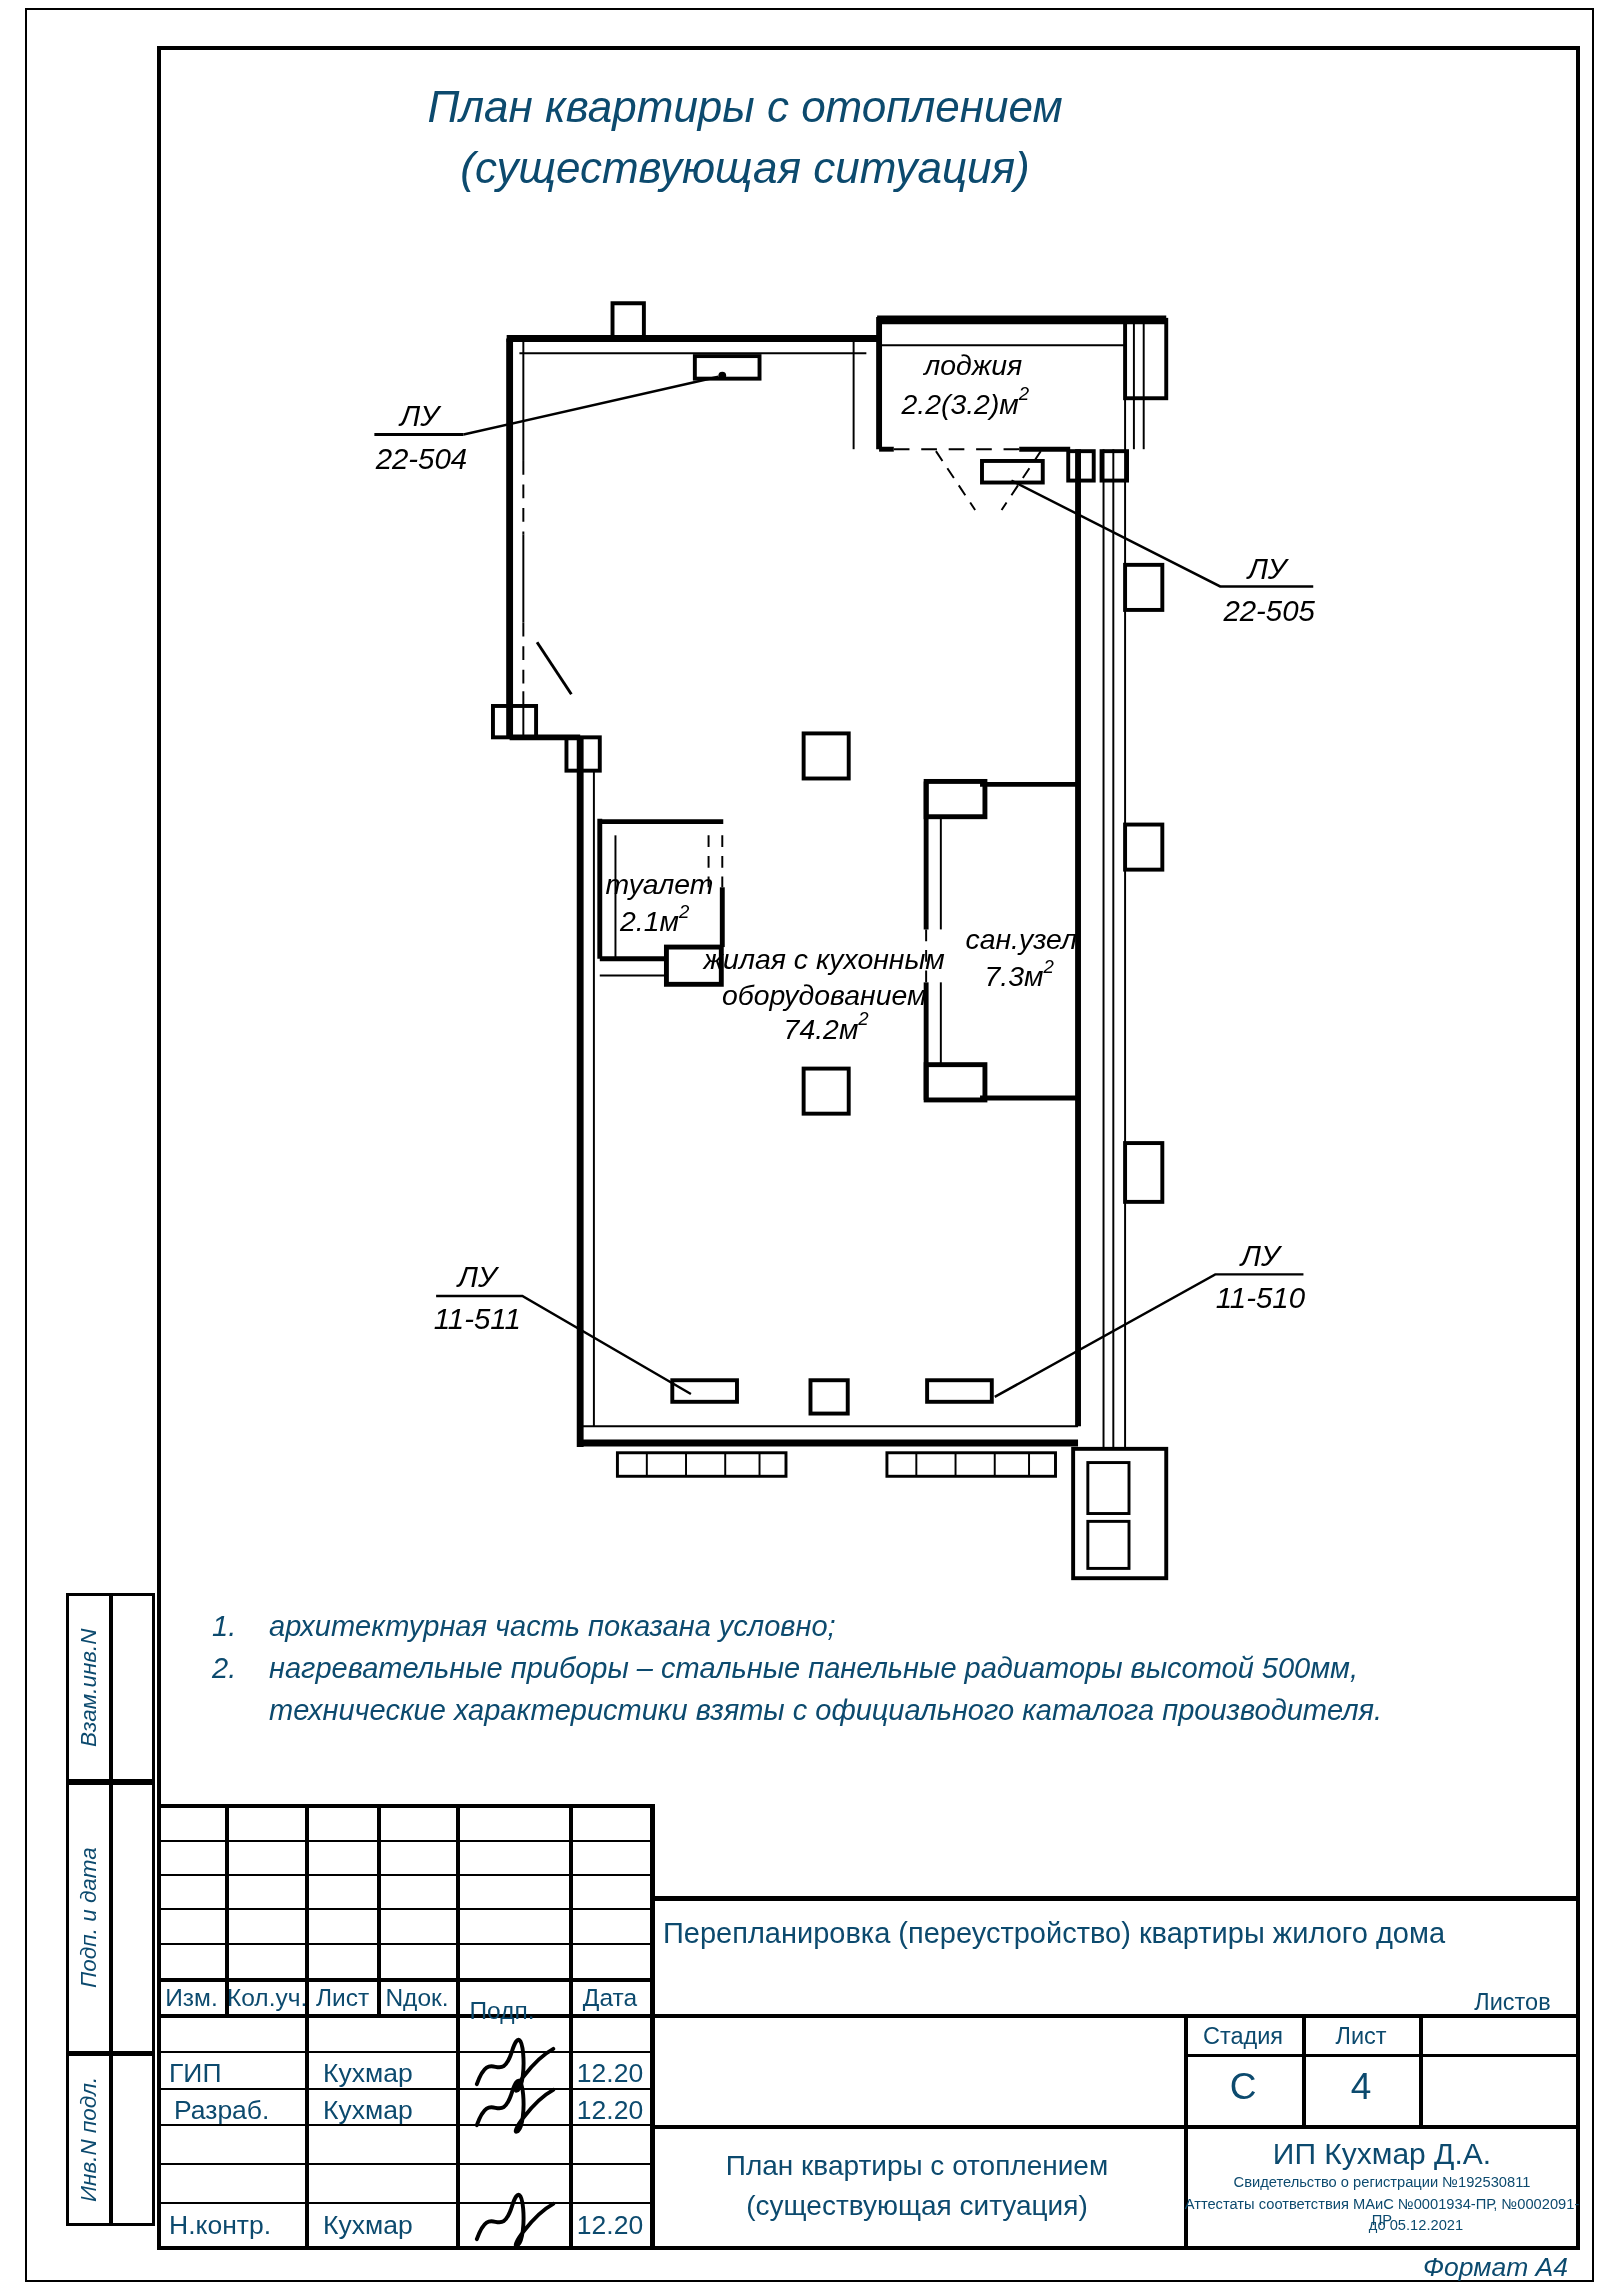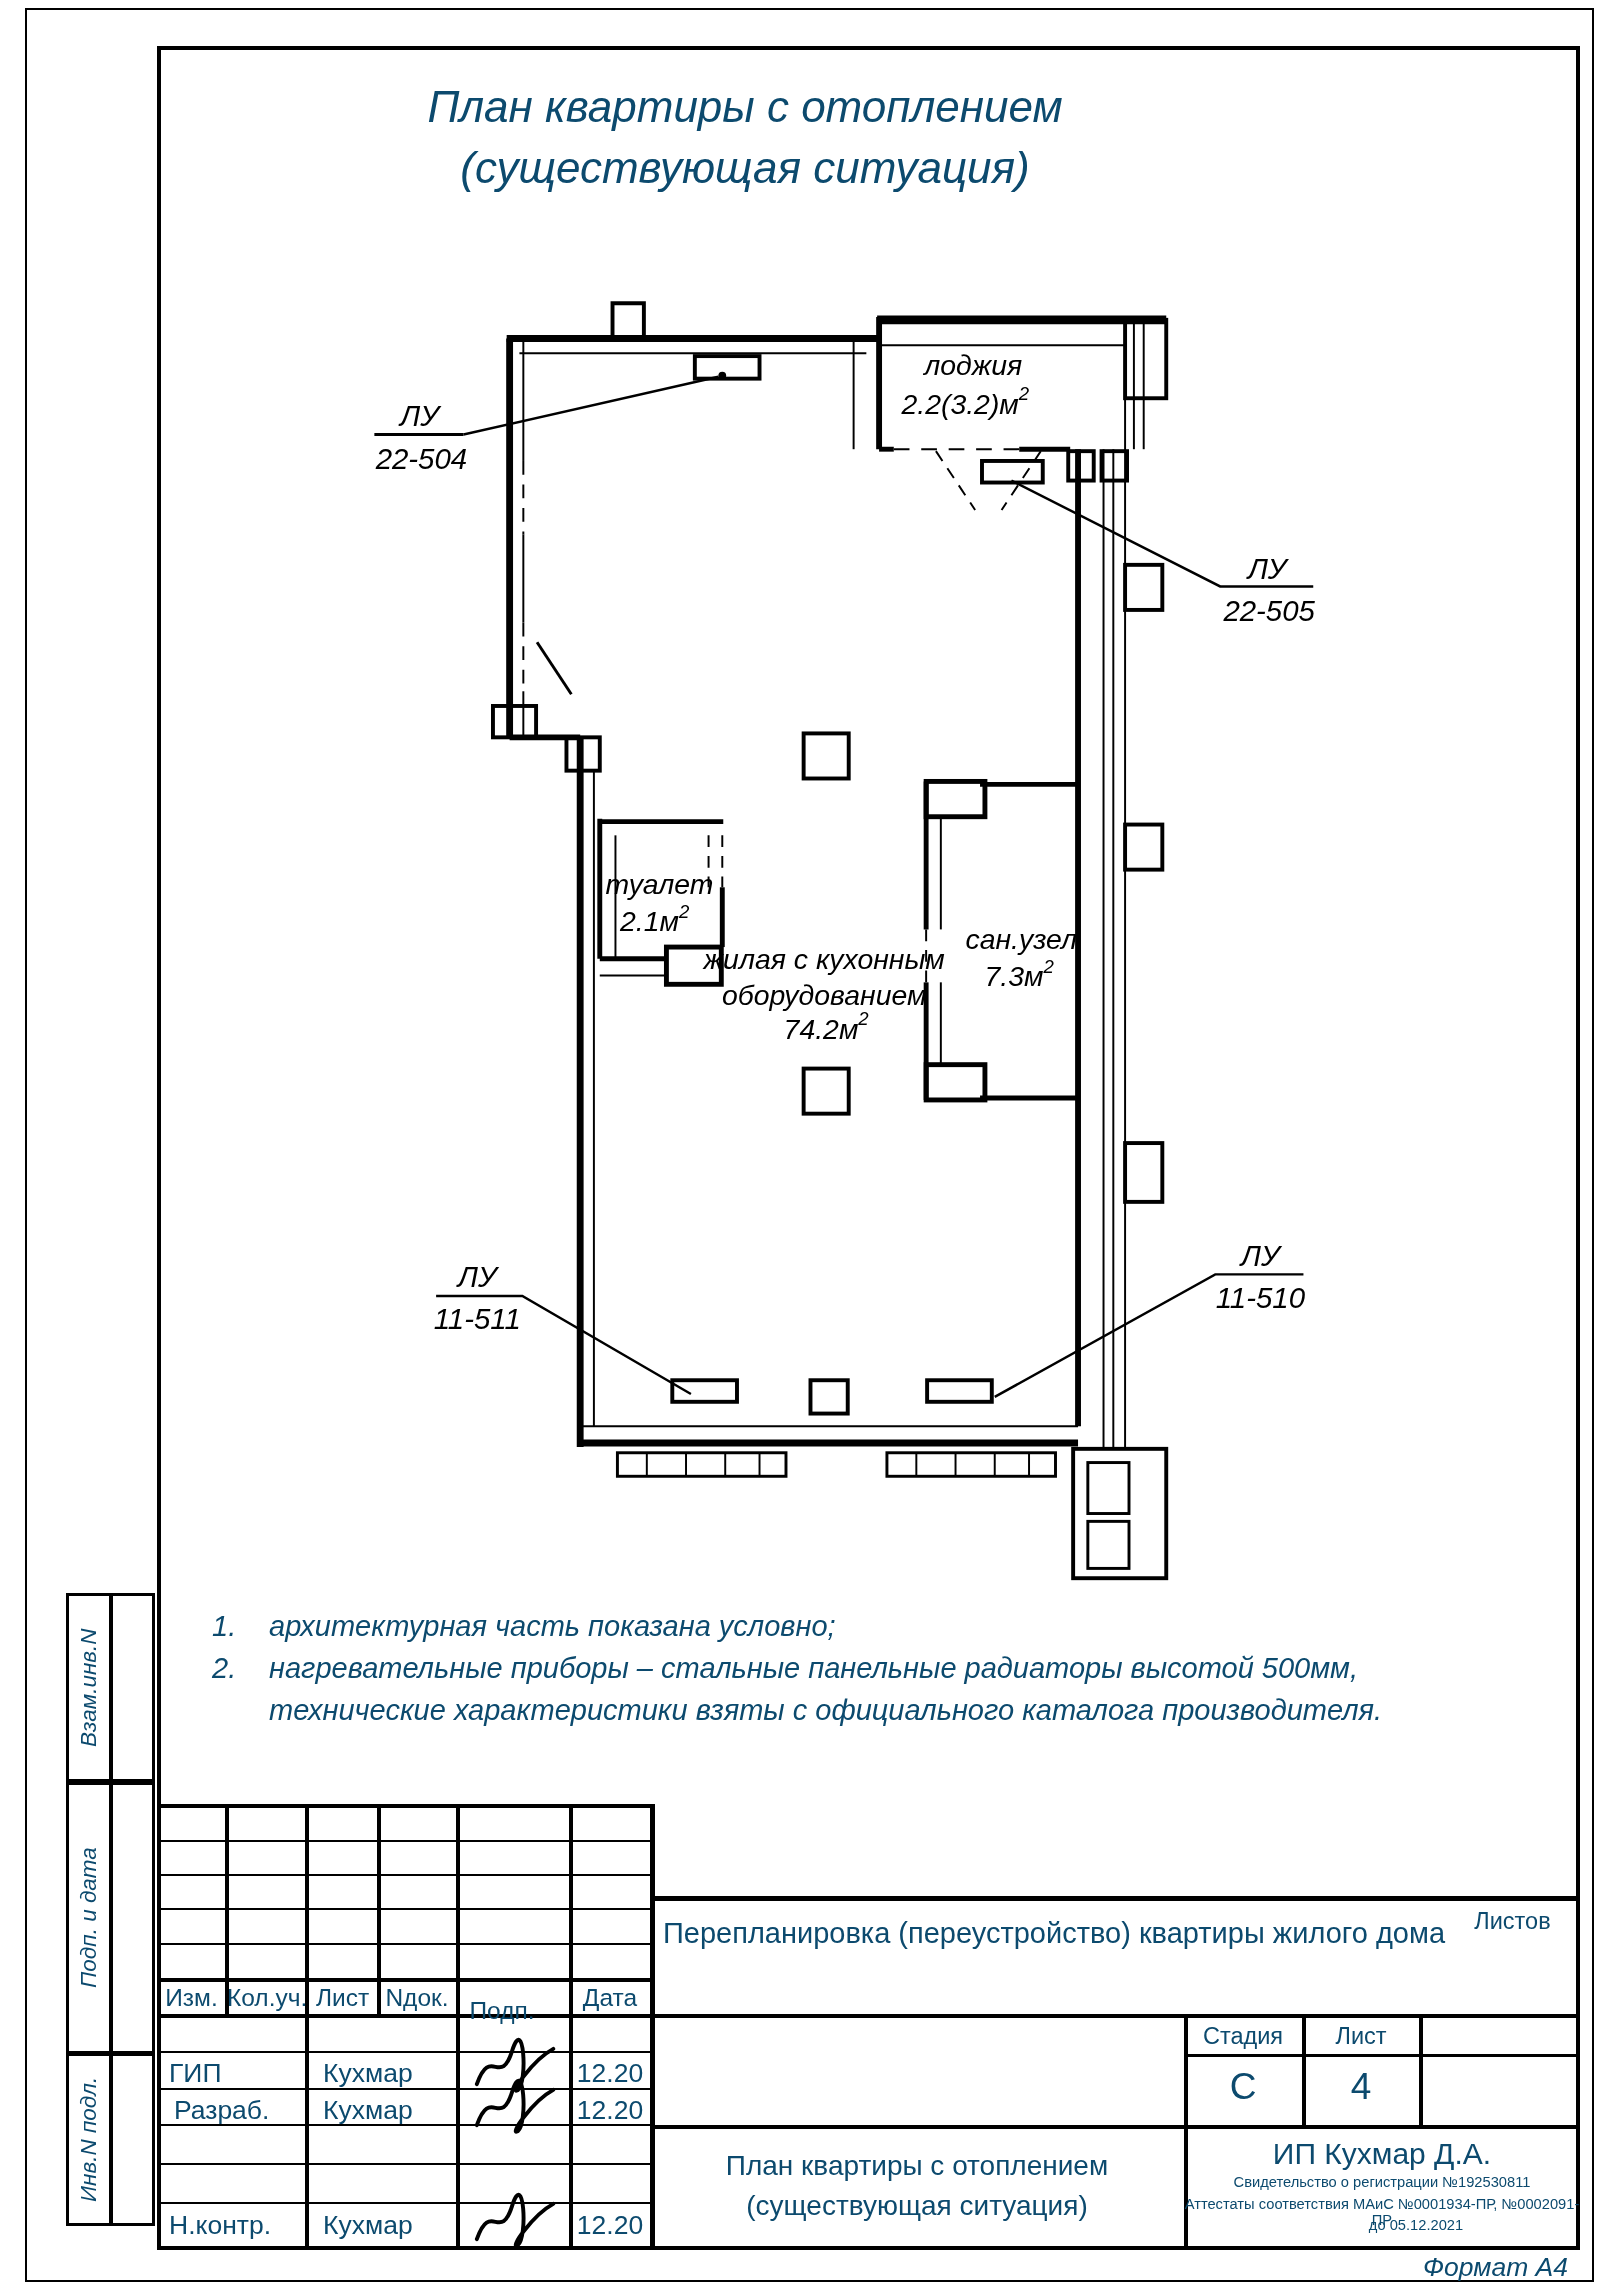--- a/index.html
+++ b/index.html
@@ -244,21 +244,21 @@
   </svg>
   <svg class="sig" style="left:469px;top:2192px;" width="98" height="59" viewBox="0 0 100 60">
     <path d="M8,48 C22,8 32,52 44,14 S60,46 50,54 C40,60 64,24 86,12" stroke="#000" fill="none" stroke-width="4" stroke-linecap="round"></path>
   </svg>
 
   <div class="cell s30 ctr" style="left:650px;top:1917px;width:808px;">Перепланировка (переустройство) квартиры жилого дома</div>
 
 
   <div class="cell it s24 ctr" style="left:1184px;top:2023px;width:118px;">Стадия</div>
   <div class="cell it s24 ctr" style="left:1302px;top:2023px;width:118px;">Лист</div>
-  <div class="cell it s24 ctr" style="left:1419px;top:1908px;width:187px;">Листов</div>
+  <div class="cell it s24 ctr" style="left:1419px;top:1989px;width:187px;">Листов</div>
   <div class="cell it s38 ctr" style="left:1184px;top:2066px;width:118px;">С</div>
   <div class="cell it s38 ctr" style="left:1302px;top:2066px;width:118px;">4</div>
   <div class="cell it s38 ctr" style="left:1419px;top:2066px;width:161px;"></div>
 
   <div class="cell s29 ctr" style="left:650px;top:2150px;width:534px;">План квартиры с отоплением</div>
   <div class="cell s29 ctr" style="left:650px;top:2190px;width:534px;">(существующая ситуация)</div>
 
   <div class="cell s31 ctr" style="left:1184px;top:2137px;width:396px;">ИП Кухмар Д.А.</div>
   <div class="cell it s15 ctr" style="left:1184px;top:2174px;width:396px;">Свидетельство о регистрации №192530811</div>
   <div class="cell it s15 ctr" style="left:1184px;top:2196px;width:396px;">Аттестаты соответствия МАиС №0001934-ПР, №0002091-ПР</div>

